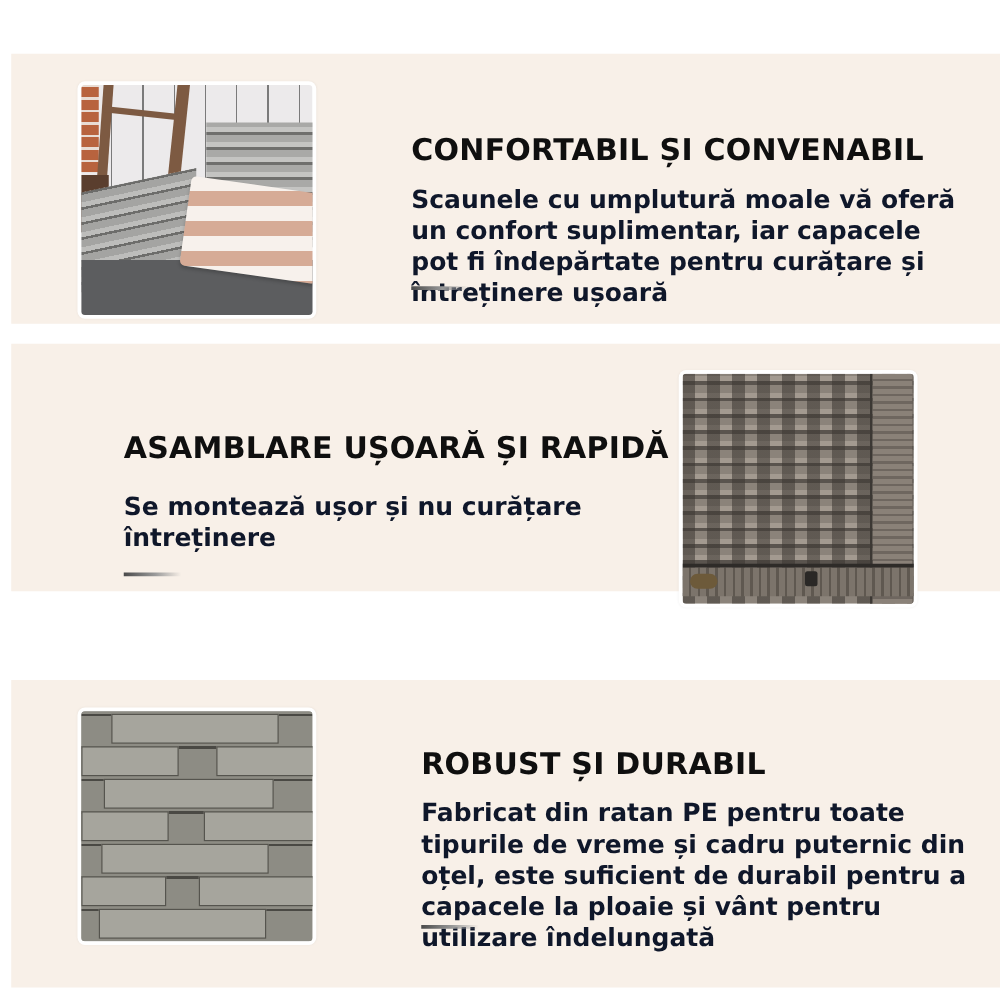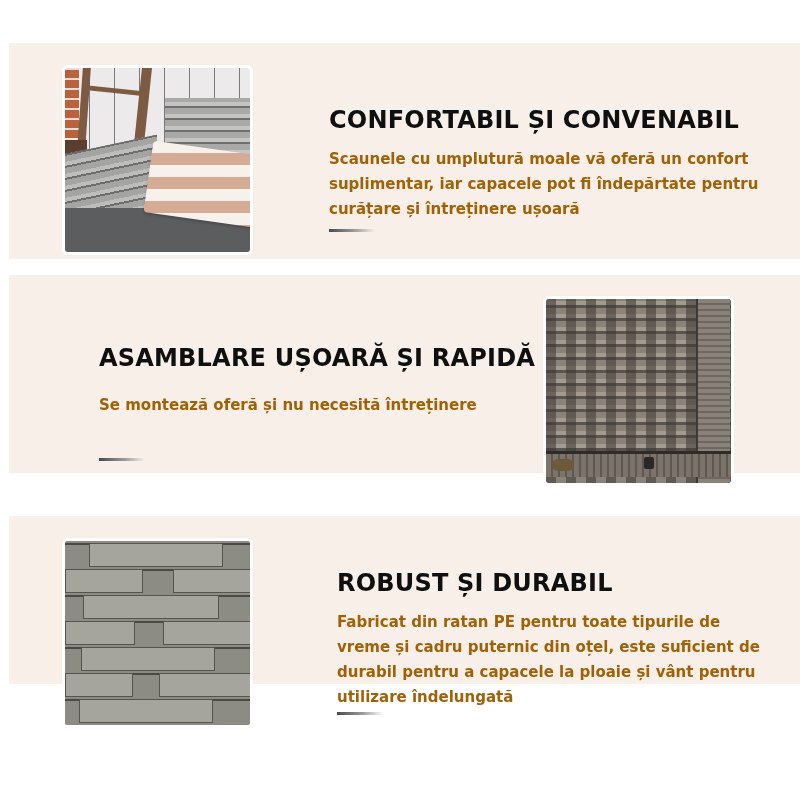--- a/index.html
+++ b/index.html
@@ -7,21 +7,21 @@
     body { position: relative; font-family: "Liberation Sans", "DejaVu Sans", sans-serif; color: #111111; }
 
     .panel {
       position: absolute;
       left: 9px;
       width: 791px;
       background: #f8f0e8;
     }
     .panel-1 { top: 15px; height: 216px; margin-top: 28px; }
     .panel-2 { top: 275px; height: 198px; }
-    .panel-3 { top: 516px; height: 168px; }
+    .panel-3 { top: 544px; height: 246px; }
 
     .photo {
       position: absolute;
       width: 191px;
       height: 190px;
       background: #ffffff;
       border-radius: 6px;
       padding: 3px;
       box-shadow: 0 0 2px rgba(0,0,0,0.04);
     }
@@ -86,23 +86,23 @@
       font-weight: bold;
       font-size: 24px;
       letter-spacing: 0.2px;
       color: #0f0f0f;
       line-height: 30px;
       white-space: nowrap;
     }
     .body-text {
       font-family: "DejaVu Sans", sans-serif;
       font-weight: bold;
-      font-size: 15px;
+      font-size: 20px;
       line-height: 25px;
-      color: #a16207;
+      color: #0f172a;
       margin-top: 12px;
     }
     .t2 .body-text { margin-top: 20px; }
     .divider {
       position: absolute;
       width: 46px;
       height: 3px;
       background: linear-gradient(90deg, #4a4a4a 0%, #9a9a9a 55%, rgba(200,200,200,0) 100%);
     }
     .d1 { left: 320px; top: 186px; }
@@ -131,21 +131,21 @@
   <div class="text-block t1">
     <h2 class="heading">CONFORTABIL ȘI CONVENABIL</h2>
     <p class="body-text">Scaunele cu umplutură moale vă oferă un confort suplimentar, iar capacele pot fi îndepărtate pentru curățare și întreținere ușoară</p>
   </div>
   <div class="divider d1"></div>
 </section>
 
 <section class="panel panel-2">
   <div class="text-block t2">
     <h2 class="heading">ASAMBLARE UȘOARĂ ȘI RAPIDĂ</h2>
-    <p class="body-text">Se montează oferă și nu necesită întreținere</p>
+    <p class="body-text">Se montează ușor și nu curățare întreținere</p>
   </div>
   <div class="divider d2"></div>
   <div class="photo p2">
     <div class="photo-inner">
       <div class="weave"></div>
       <div class="post"></div>
       <div class="rail"></div>
       <div class="bolt"></div>
       <div class="tag"></div>
     </div>

